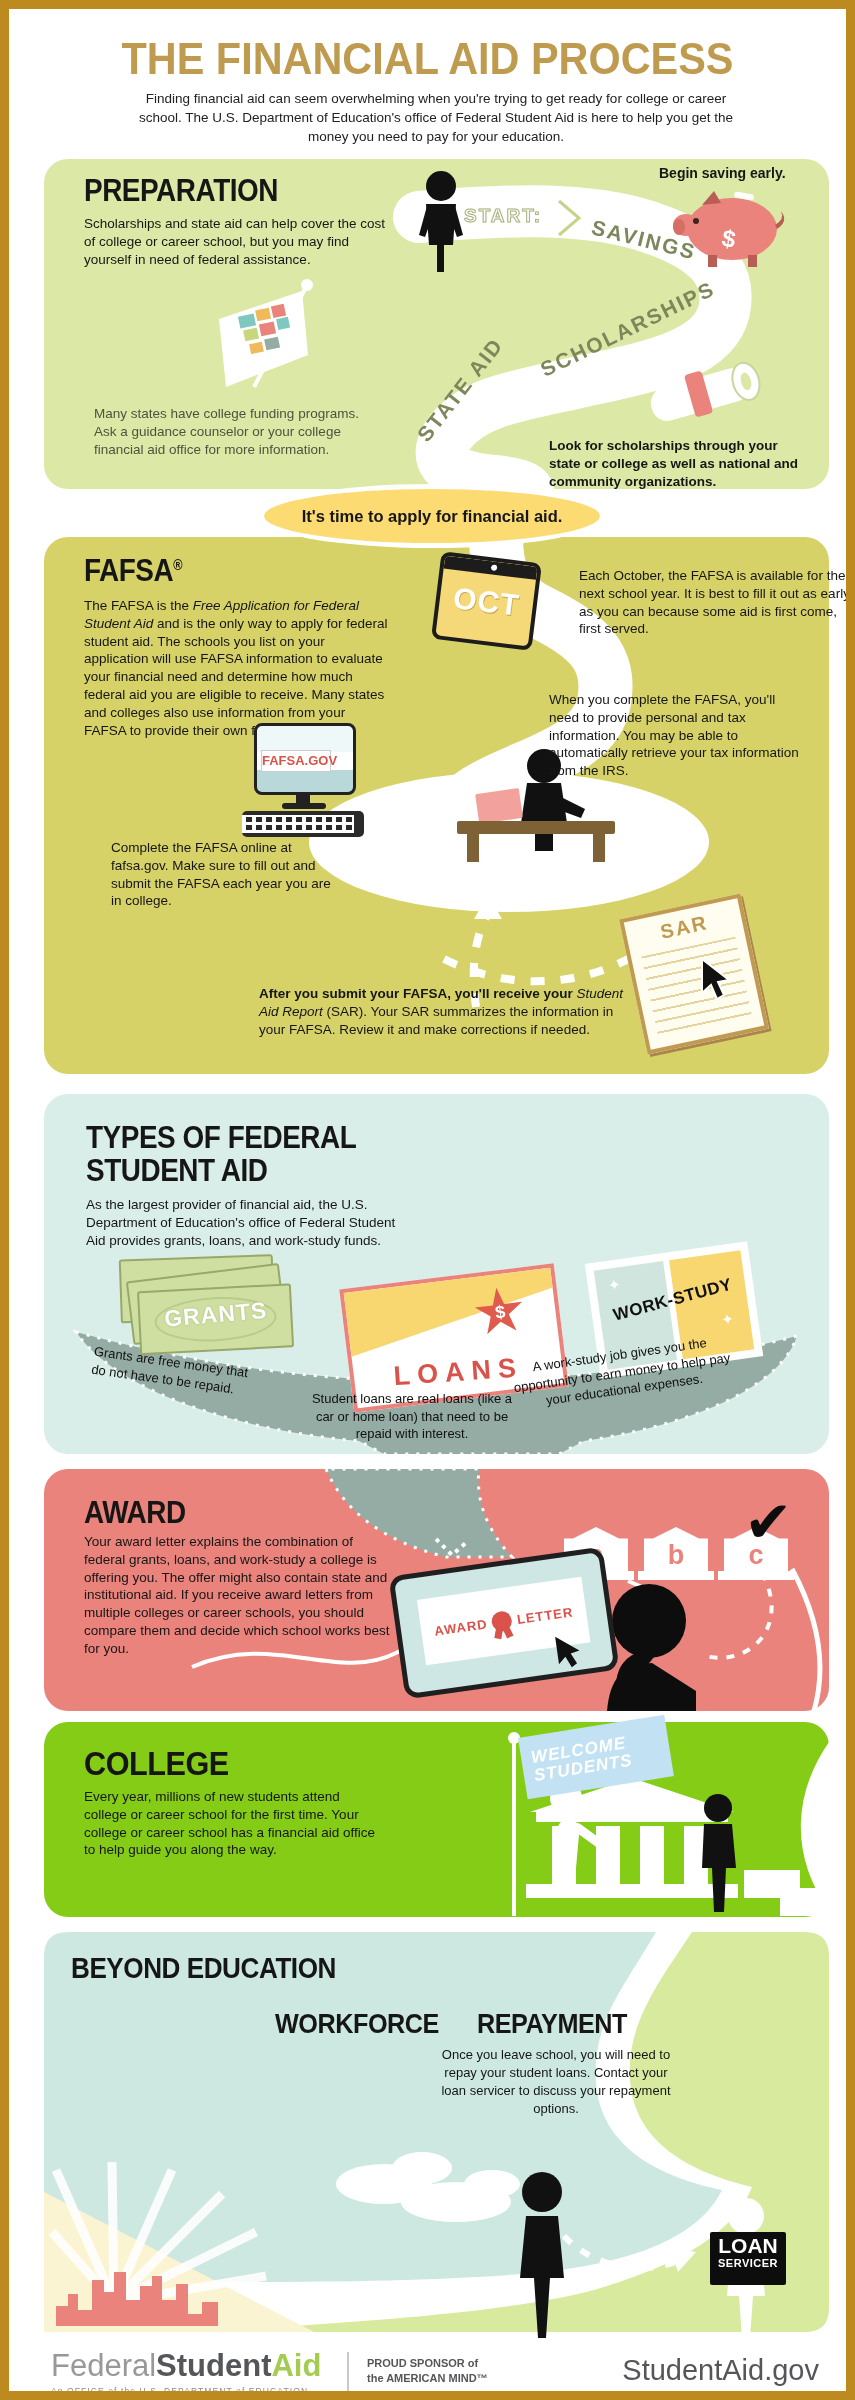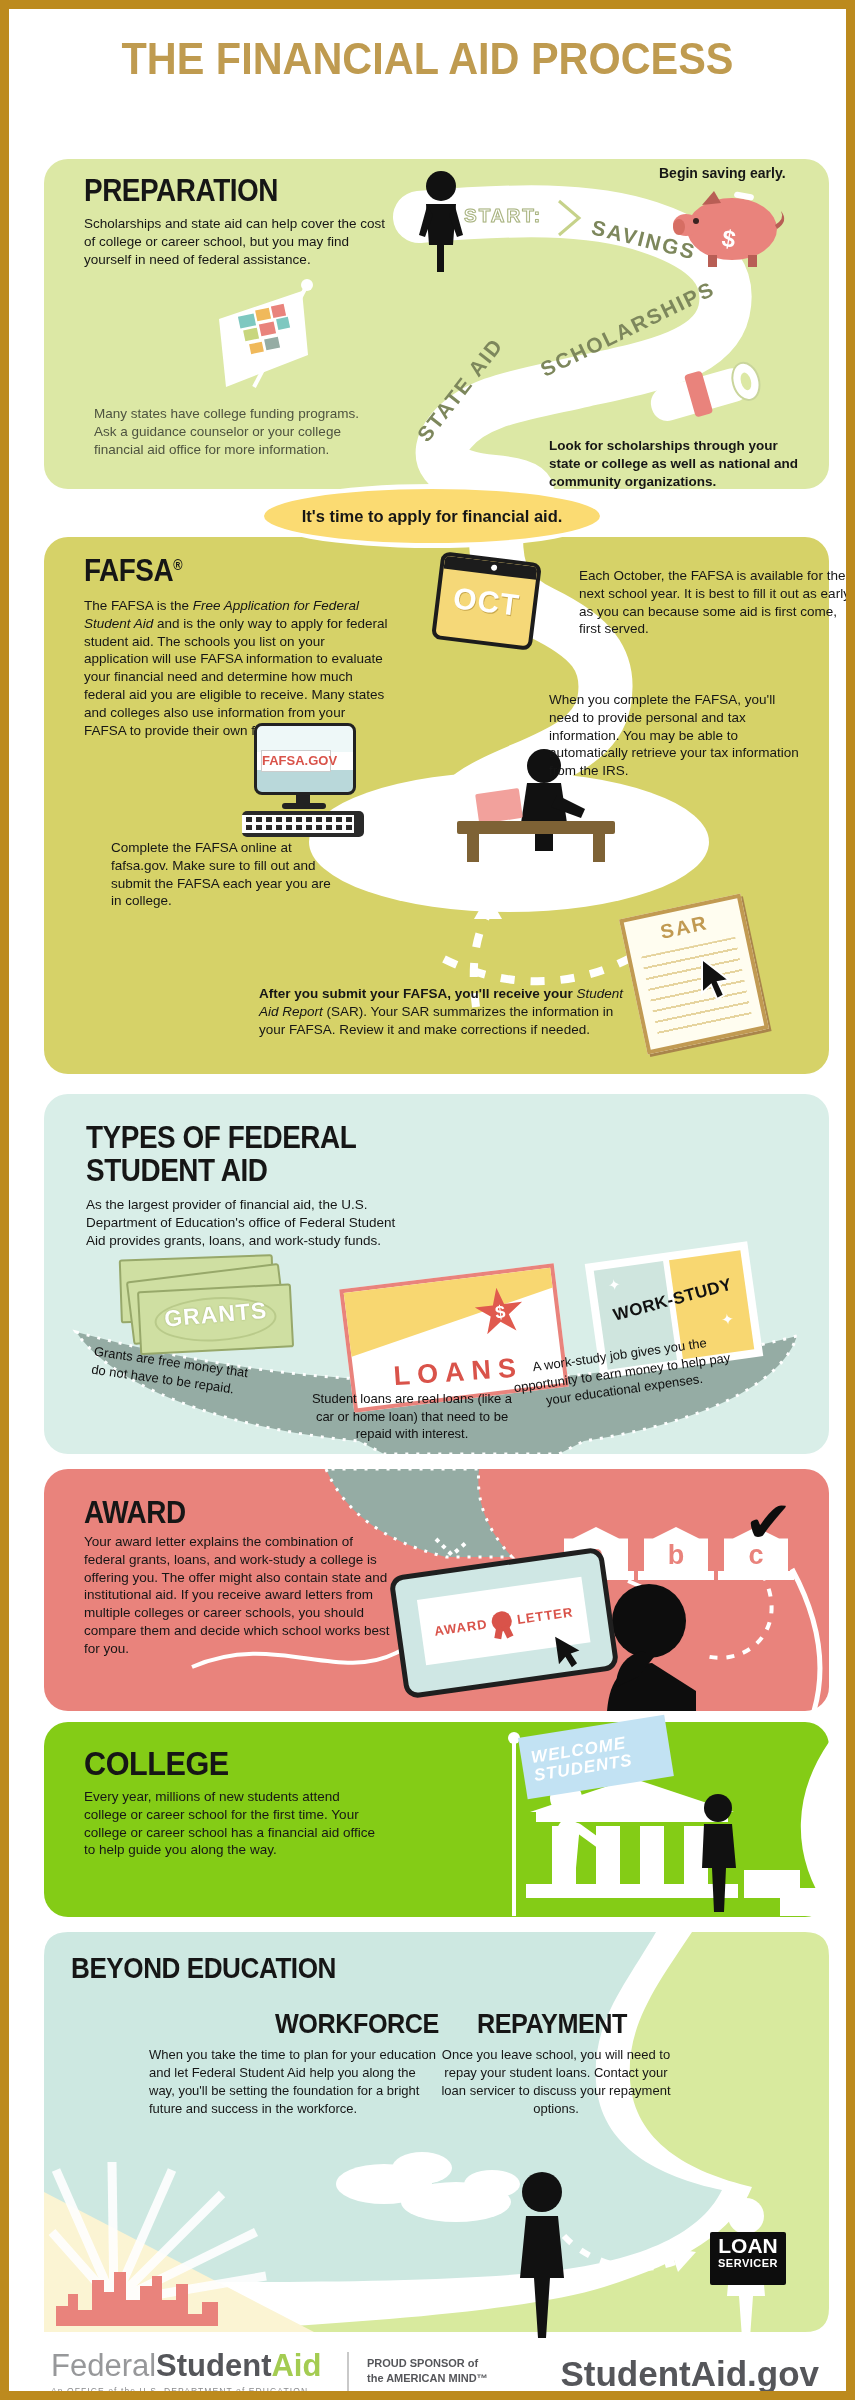--- a/index.html
+++ b/index.html
@@ -65,29 +65,30 @@
   .wscard .q2{position:absolute;right:8px;top:8px;width:72px;height:100px;background:#f8d771;}
   .wscard .lab{position:absolute;left:0;right:0;top:38px;text-align:center;color:#111;font-weight:bold;font-size:17px;letter-spacing:.5px;transform:rotate(-7deg);}
   .wscard .st{position:absolute;color:#fff;font-size:15px;}
   .fnl-cap{position:absolute;font-size:13px;line-height:1.35;color:#101010;}
   #footer{position:absolute;left:0;top:2335px;width:855px;height:56px;background:#fff;}
   .brandF{font-size:31px;color:#97989a;}
   .brandS{font-size:31px;color:#55565a;font-weight:bold;}
   .brandA{font-size:31px;color:#a4cc52;font-weight:bold;}
   .tagline{font-size:8.5px;letter-spacing:1.1px;color:#8b8c8e;margin-top:2px;}
   .sponsor{font-size:11px;font-weight:bold;color:#55565a;line-height:1.4;}
-  .site{font-size:35px;font-weight:bold;color:#55565a;text-align:center;}
+  .site{font-size:29px;font-weight:normal;color:#55565a;text-align:center;}
   sup{font-size:14px;}
 </style>
 </head>
 <body>
 
 <div id="poster">
 
   <div id="title" class="abs">THE FINANCIAL AID PROCESS</div>
+  <div id="intro" class="abs">Finding financial aid can seem overwhelming when you're trying to get ready for college or career school. The U.S. Department of Education's office of Federal Student Aid is here to help you get the money you need to pay for your education.</div>
 
   <div id="prep" class="sec">
     <svg class="abs" style="left:0;top:0" width="785" height="330" viewBox="0 0 785 330">
       <path d="M 375 58 C 470 50 545 48 605 68 C 665 88 688 115 680 152 C 670 196 605 208 540 222 C 473 237 432 242 407 272 C 387 297 398 318 450 322 C 472 324 482 328 484 332" fill="none" stroke="#fff" stroke-width="52" stroke-linecap="round"></path>
       <path d="M 515 42 l 20 17 l -20 17" fill="none" stroke="#c6d28a" stroke-width="3"></path>
       <path d="M 262 128 L 210 228" stroke="#fff" stroke-width="4"></path>
       <circle cx="263" cy="126" r="6" fill="#fff"></circle>
       <g>
         <polygon points="175,160 258,132 264,196 182,228" fill="#fff"></polygon>
         <g>
@@ -328,21 +329,20 @@
         <circle cx="28" cy="20" r="20"></circle>
         <path d="M 12 44 h 32 l 6 62 h -14 l -4 60 h -8 l -4 -60 h -14 z"></path>
       </g>
       <g transform="translate(676,266)" fill="#fff">
         <circle cx="26" cy="18" r="18"></circle>
         <path d="M 12 40 h 28 l 5 58 h -12 l -3 42 h -8 l -3 -42 h -12 z"></path>
       </g>
     </svg>
     <div class="abs h1" style="left:27px;top:20px;font-size:29px">BEYOND EDUCATION</div>
     <div class="abs h1 c" style="left:113px;top:76px;width:400px;font-size:28px;transform:scaleX(.9);transform-origin:center top">WORKFORCE</div>
-    <div class="abs tx" style="left:105px;top:114px;width:295px;font-size:13px;line-height:1.38">When you take the time to plan for your education and let Federal Student Aid help you along the way, you'll be setting the foundation for a bright future and success in the workforce.</div>
     <div class="abs h1 c" style="left:408px;top:76px;width:200px;font-size:28px;transform:scaleX(.9);transform-origin:center top">REPAYMENT</div>
     <div class="abs tx c" style="left:392px;top:114px;width:240px;font-size:13px;line-height:1.38">Once you leave school, you will need to repay your student loans. Contact your loan servicer to discuss your repayment options.</div>
     <div class="loansign abs" style="left:666px;top:300px;width:76px;height:50px">
       <div class="l1">LOAN</div>
       <div class="l2">SERVICER</div>
     </div>
   </div>
 
   <div id="footer">
     <div class="abs" style="left:42px;top:4px">

